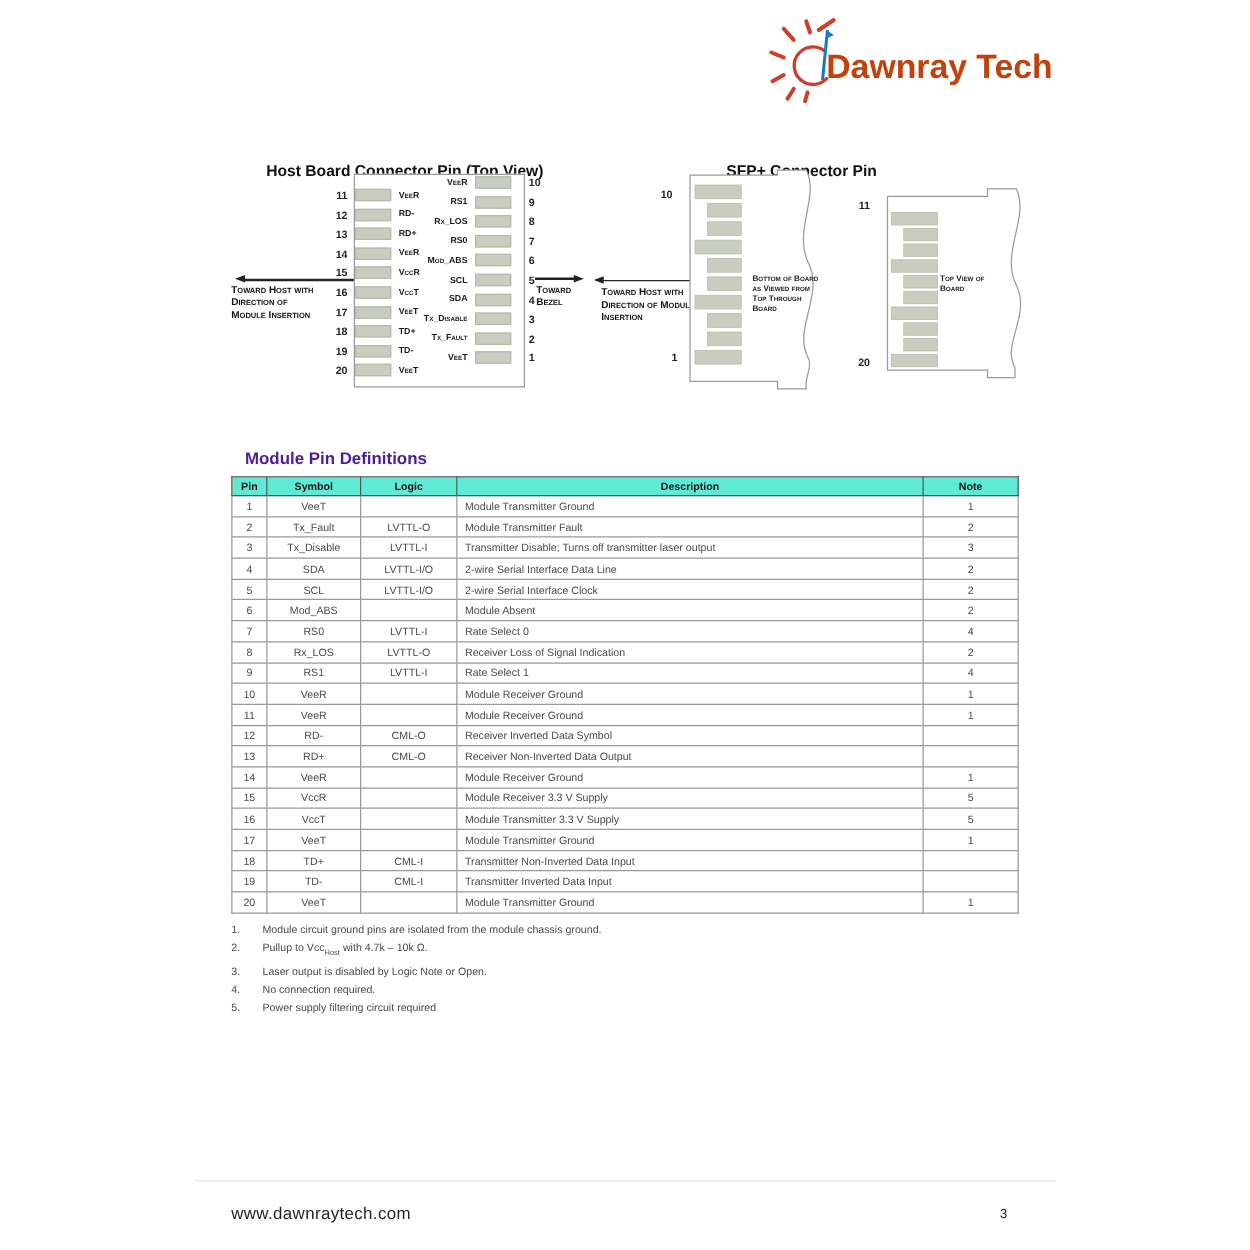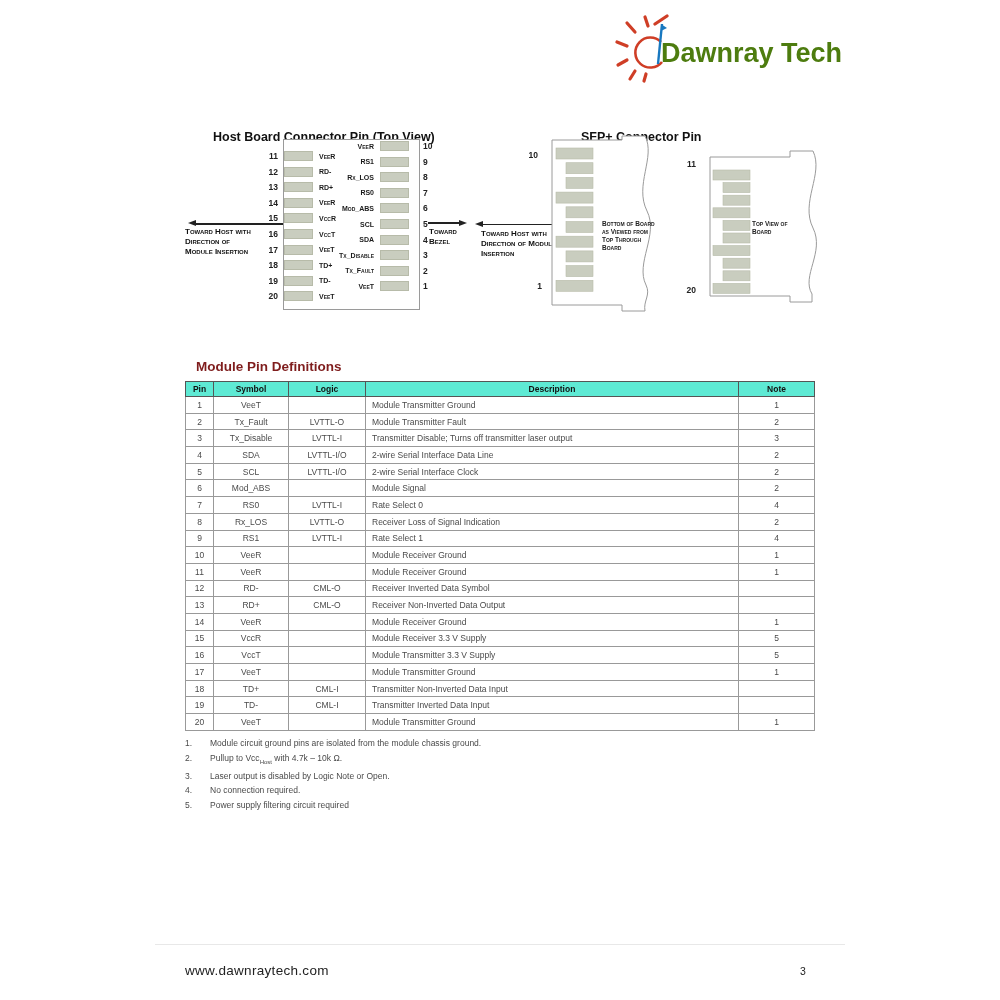--- a/index.html
+++ b/index.html
@@ -2,21 +2,21 @@
 <html><head>
 <meta charset="utf-8">
 <style>
   html,body{margin:0;padding:0;background:#fff;}
   .page{position:relative;width:1000px;height:1000px;background:#ffffff;overflow:hidden;
         font-family:"Liberation Sans",sans-serif;color:#1a1a1a;}
 
   
   .logo{position:absolute;left:615px;top:14px;width:240px;height:70px;}
   .logo svg{position:absolute;left:0;top:0;}
-  .logo-text{position:absolute;left:46px;top:24px;font-size:27px;font-weight:bold;color:#4d7c0f;white-space:nowrap;}
+  .logo-text{position:absolute;left:46px;top:24px;font-size:27px;font-weight:bold;color:#c2410c;white-space:nowrap;}
 
   
   .h-title{position:absolute;font-size:12.5px;font-weight:bold;color:#111;white-space:nowrap;margin-top:27px;}
   .t1{left:213px;top:103px;}
   .t2{left:581px;top:103px;}
 
   
   .diagram-area{position:absolute;left:180px;top:130px;width:680px;height:190px;}
   .host-box{position:absolute;left:103px;top:9px;width:135px;height:169px;border:1px solid #9a9a9a;background:#fff;}
   .pin-row{position:absolute;display:flex;align-items:center;height:11px;white-space:nowrap;}
@@ -30,21 +30,21 @@
   .arr-left{position:absolute;width:0;height:0;border-top:3.5px solid transparent;border-bottom:3.5px solid transparent;border-right:8px solid #222;}
   .arr-right{position:absolute;width:0;height:0;border-top:3.5px solid transparent;border-bottom:3.5px solid transparent;border-left:8px solid #222;}
   .sc-label{position:absolute;font-size:8px;font-weight:bold;font-variant:small-caps;line-height:10px;color:#111;}
   .board-label{position:absolute;font-size:6.5px;font-weight:bold;font-variant:small-caps;line-height:8px;color:#222;}
   .board-num{position:absolute;font-size:8.5px;font-weight:bold;color:#222;width:14px;text-align:right;}
   .board-svg{position:absolute;}
   .board-outline{fill:#ffffff;stroke:#9a9a9a;stroke-width:1;}
   .svg-pad{fill:#c9cdbf;stroke:#b7bba9;stroke-width:0.6;}
 
   
-  .table-title{position:absolute;left:196px;top:359px;font-size:13.5px;font-weight:bold;color:#7f1d1d;}
+  .table-title{position:absolute;left:196px;top:359px;font-size:13.5px;font-weight:bold;color:#4c1d95;}
   .pin-table{position:absolute;left:185px;top:381px;width:629px;border-collapse:collapse;table-layout:fixed;}
   .pin-table th{background:#5eead4;border:1px solid #555;font-size:8.5px;font-weight:bold;color:#111;height:14px;padding:0;}
   .pin-table td{border:1px solid #999;font-size:8.5px;color:#4a4a4a;height:15.7px;padding:0 2px;text-align:center;overflow:hidden;white-space:nowrap;}
   .pin-table td.desc{text-align:left;padding-left:6px;}
   .col-pin{width:28px;} .col-sym{width:75px;} .col-log{width:77px;} .col-desc{width:373px;} .col-note{width:76px;}
 
   
   .notes{position:absolute;left:185px;top:736px;width:560px;}
   .note-title{font-size:8.5px;color:#4a4a4a;line-height:13px;}
   .note-item{display:flex;font-size:8.5px;color:#4a4a4a;line-height:14.6px;}
@@ -292,21 +292,21 @@
           <td class="">5</td>
           <td class="">SCL</td>
           <td class="">LVTTL-I/O</td>
           <td class="desc">2-wire Serial Interface Clock</td>
           <td class="">2</td>
         </tr>
         <tr>
           <td class="">6</td>
           <td class="">Mod_ABS</td>
           <td class=""></td>
-          <td class="desc">Module Signal</td>
+          <td class="desc">Module Absent</td>
           <td class="">2</td>
         </tr>
         <tr>
           <td class="">7</td>
           <td class="">RS0</td>
           <td class="">LVTTL-I</td>
           <td class="desc">Rate Select 0</td>
           <td class="">4</td>
         </tr>
         <tr>

